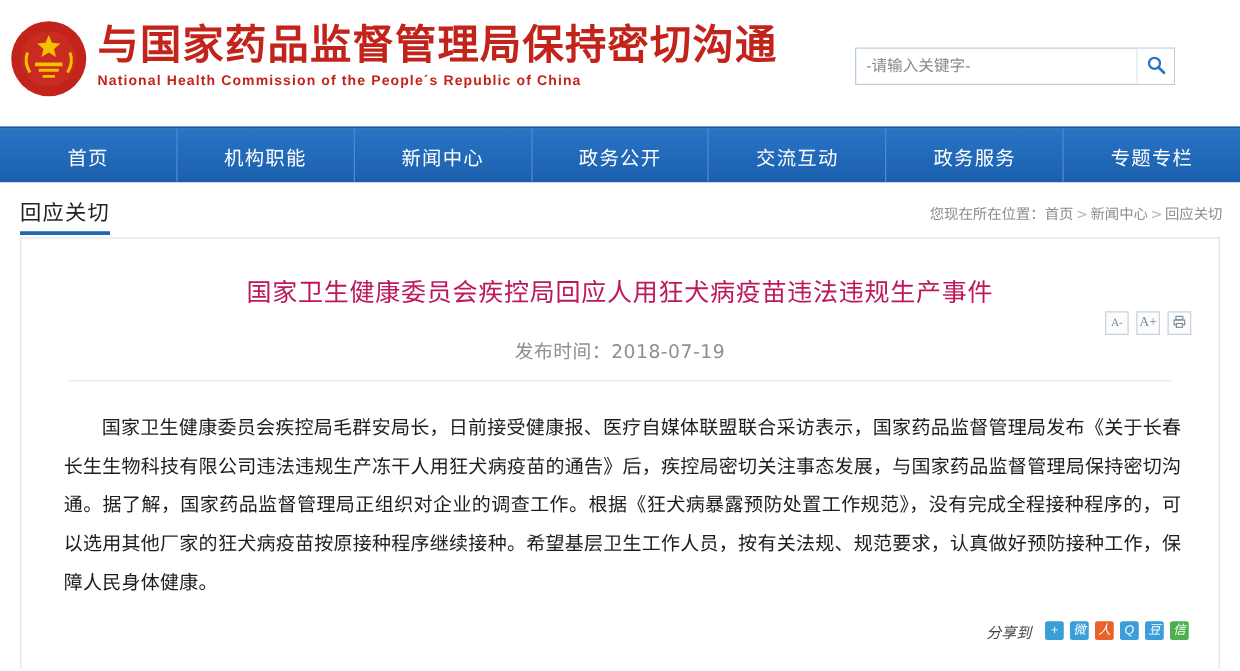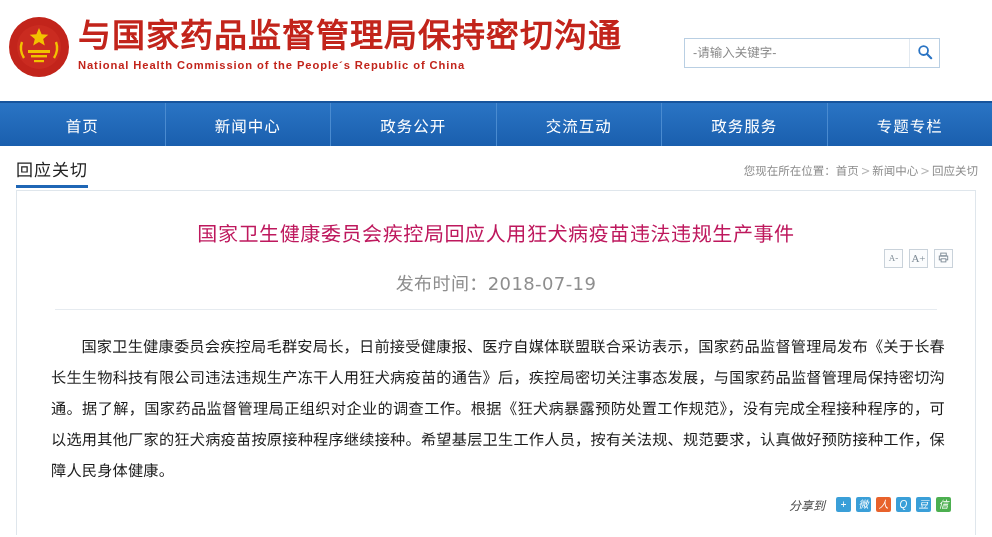--- a/index.html
+++ b/index.html
@@ -163,21 +163,21 @@
     font-family: "DejaVu Sans", sans-serif;
     font-weight: normal;
     letter-spacing: 0.6px;
     margin: 0;
     padding: 28px 40px 0;
     line-height: 30px;
   }
   .art-meta {
     text-align: center;
     color: #8e8e8e;
-    font-size: 18px;
+    font-size: 15px;
     font-family: "DejaVu Sans", sans-serif;
     margin-top: 20px;
     letter-spacing: 0.4px;
   }
   .meta-sep {
     margin: 14px auto 0;
     width: 92%;
     border-top: 1px solid #e6ebf0;
   }
 
@@ -281,20 +281,21 @@
             <circle cx="6.6" cy="6.6" r="4.4" fill="none" stroke="#2a74c4" stroke-width="1.8"></circle>
             <line x1="10" y1="10" x2="14.2" y2="14.2" stroke="#2a74c4" stroke-width="2.2" stroke-linecap="round"></line>
           </svg>
         </span>
       </button>
     </div>
   </div>
 
   <div class="nav">
     <div class="nav-item">首页</div>
+    <div class="nav-item">机构职能</div>
     <div class="nav-item">新闻中心</div>
     <div class="nav-item">政务公开</div>
     <div class="nav-item">交流互动</div>
     <div class="nav-item">政务服务</div>
     <div class="nav-item">专题专栏</div>
   </div>
 
   <div class="crumb-row">
     <div class="section-tab">回应关切</div>
     <div class="crumb">

